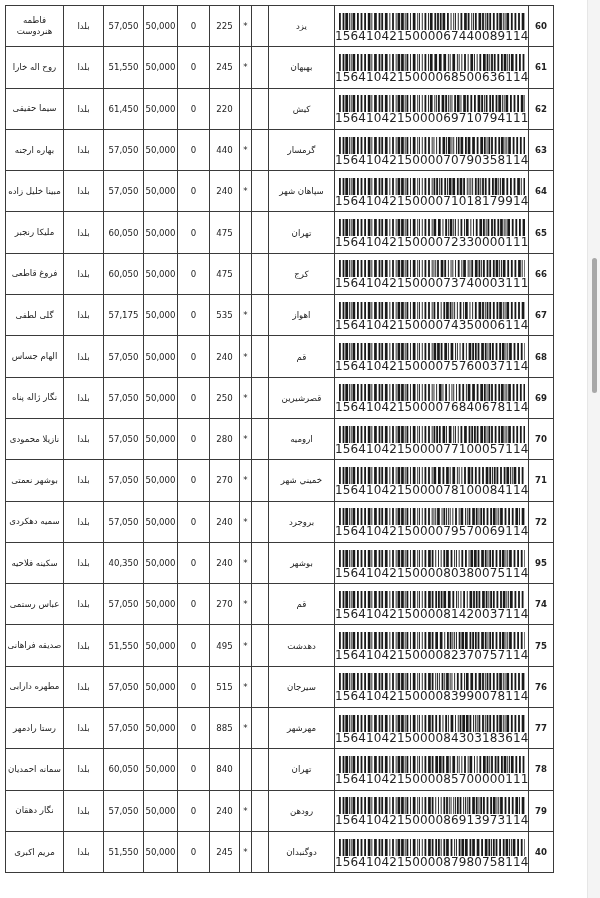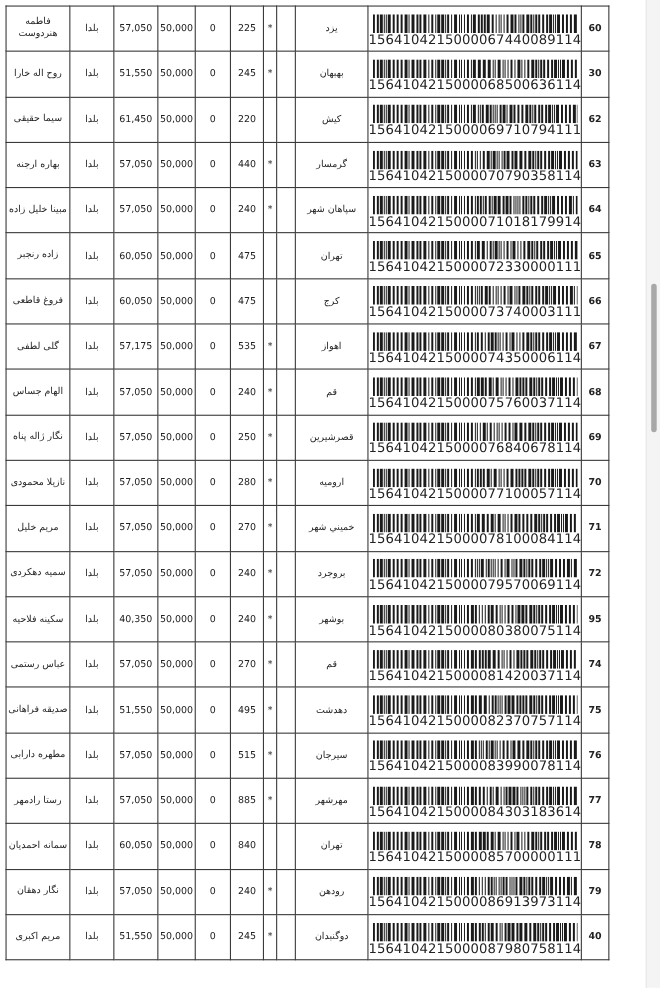--- a/index.html
+++ b/index.html
@@ -195,21 +195,21 @@
               <rect x="164.70" y="0" width="2.70" height="17" fill="#1a1a1a"></rect>
               <rect x="168.30" y="0" width="0.90" height="17" fill="#1a1a1a"></rect>
               <rect x="170.10" y="0" width="0.90" height="17" fill="#1a1a1a"></rect>
               <rect x="171.90" y="0" width="2.70" height="17" fill="#1a1a1a"></rect>
               <rect x="176.40" y="0" width="1.80" height="17" fill="#1a1a1a"></rect>
               <rect x="180.00" y="0" width="1.80" height="17" fill="#1a1a1a"></rect>
               <rect x="183.60" y="0" width="1.80" height="17" fill="#1a1a1a"></rect>
             </svg>
       <span class="bcnum">1564104215000068500636114</span>
     </td>
-    <td class="idx">30</td>
+    <td class="idx">61</td>
   </tr>
 
   <tr>
     <td class="name">سیما حقیقی</td>
     <td class="num">بلدا</td>
     <td class="num">61,450</td>
     <td class="num">50,000</td>
     <td class="num">0</td>
     <td class="num">220</td>
     <td class="star"></td>
@@ -436,21 +436,21 @@
               <rect x="178.20" y="0" width="2.70" height="17" fill="#1a1a1a"></rect>
               <rect x="181.80" y="0" width="0.90" height="17" fill="#1a1a1a"></rect>
               <rect x="184.50" y="0" width="2.70" height="17" fill="#1a1a1a"></rect>
             </svg>
       <span class="bcnum">1564104215000071018179914</span>
     </td>
     <td class="idx">64</td>
   </tr>
 
   <tr>
-    <td class="name">زاده رنجبر</td>
+    <td class="name">ملیکا رنجبر</td>
     <td class="num">بلدا</td>
     <td class="num">60,050</td>
     <td class="num">50,000</td>
     <td class="num">0</td>
     <td class="num">475</td>
     <td class="star"></td>
     <td></td>
     <td class="city">تهران</td>
     <td class="bc">
       <svg class="barcode" viewBox="0 0 186 17" preserveAspectRatio="none">
@@ -906,21 +906,21 @@
               <rect x="177.30" y="0" width="1.80" height="17" fill="#1a1a1a"></rect>
               <rect x="180.90" y="0" width="1.80" height="17" fill="#1a1a1a"></rect>
               <rect x="184.50" y="0" width="2.70" height="17" fill="#1a1a1a"></rect>
             </svg>
       <span class="bcnum">1564104215000077100057114</span>
     </td>
     <td class="idx">70</td>
   </tr>
 
   <tr>
-    <td class="name">مریم خلیل</td>
+    <td class="name">بوشهر نعمتی</td>
     <td class="num">بلدا</td>
     <td class="num">57,050</td>
     <td class="num">50,000</td>
     <td class="num">0</td>
     <td class="num">270</td>
     <td class="star">*</td>
     <td></td>
     <td class="city">خميني شهر</td>
     <td class="bc">
       <svg class="barcode" viewBox="0 0 186 17" preserveAspectRatio="none">

